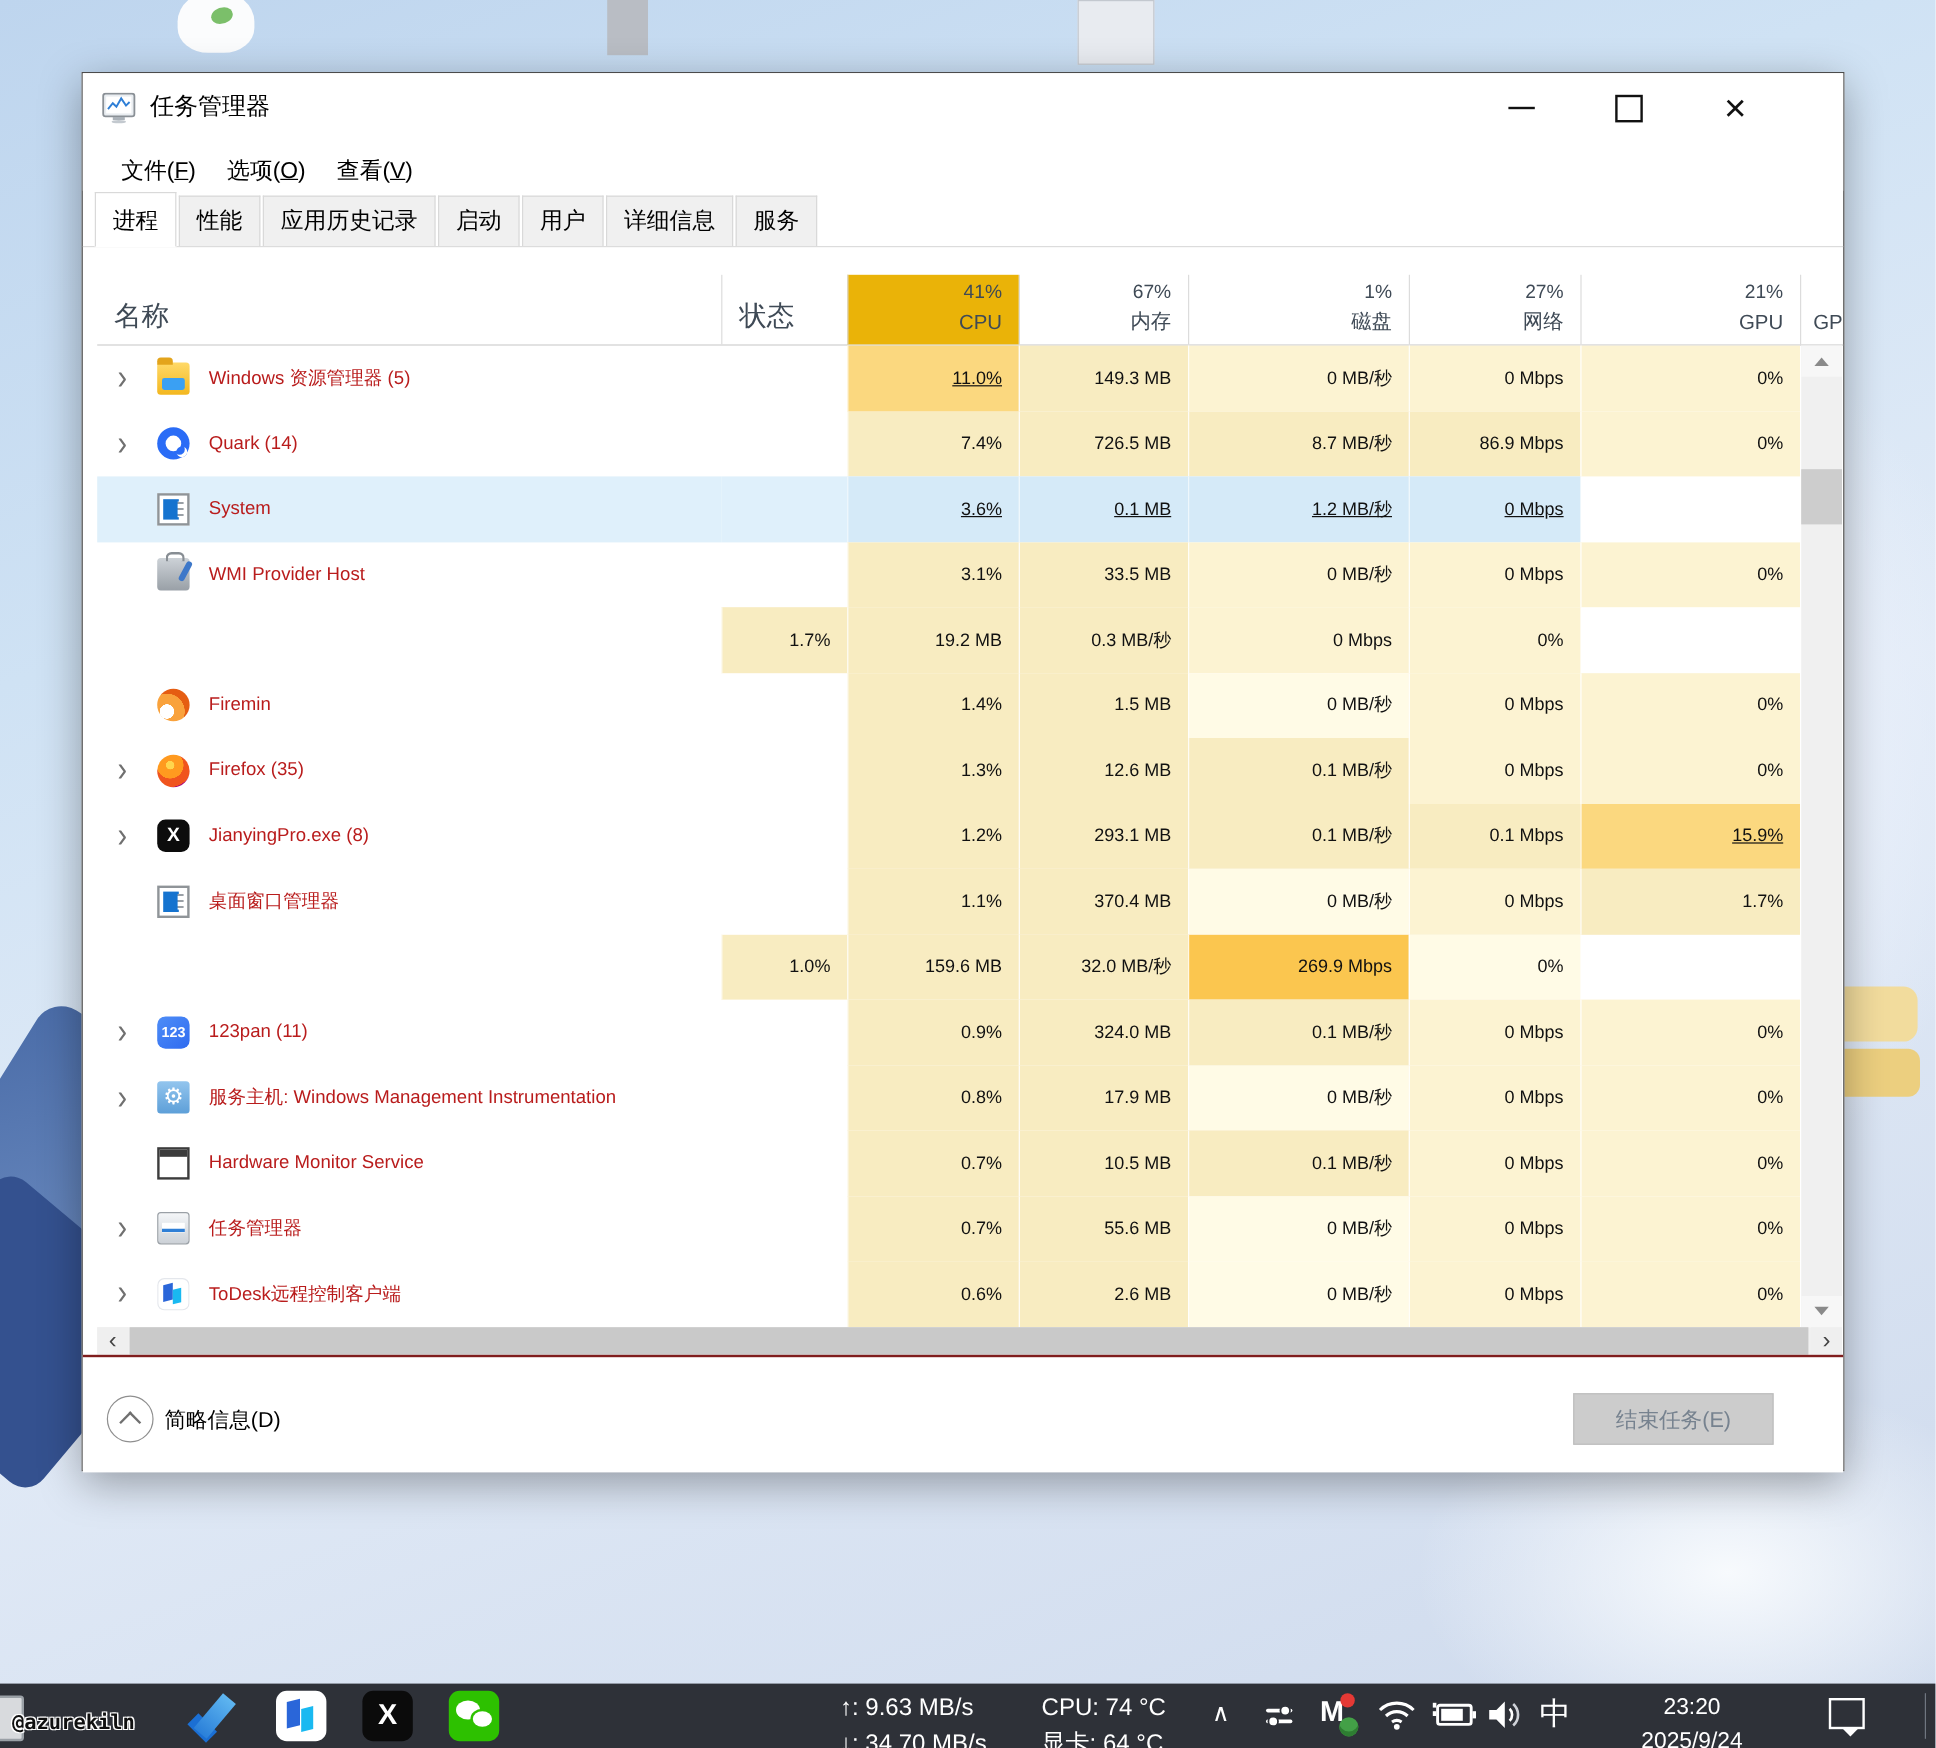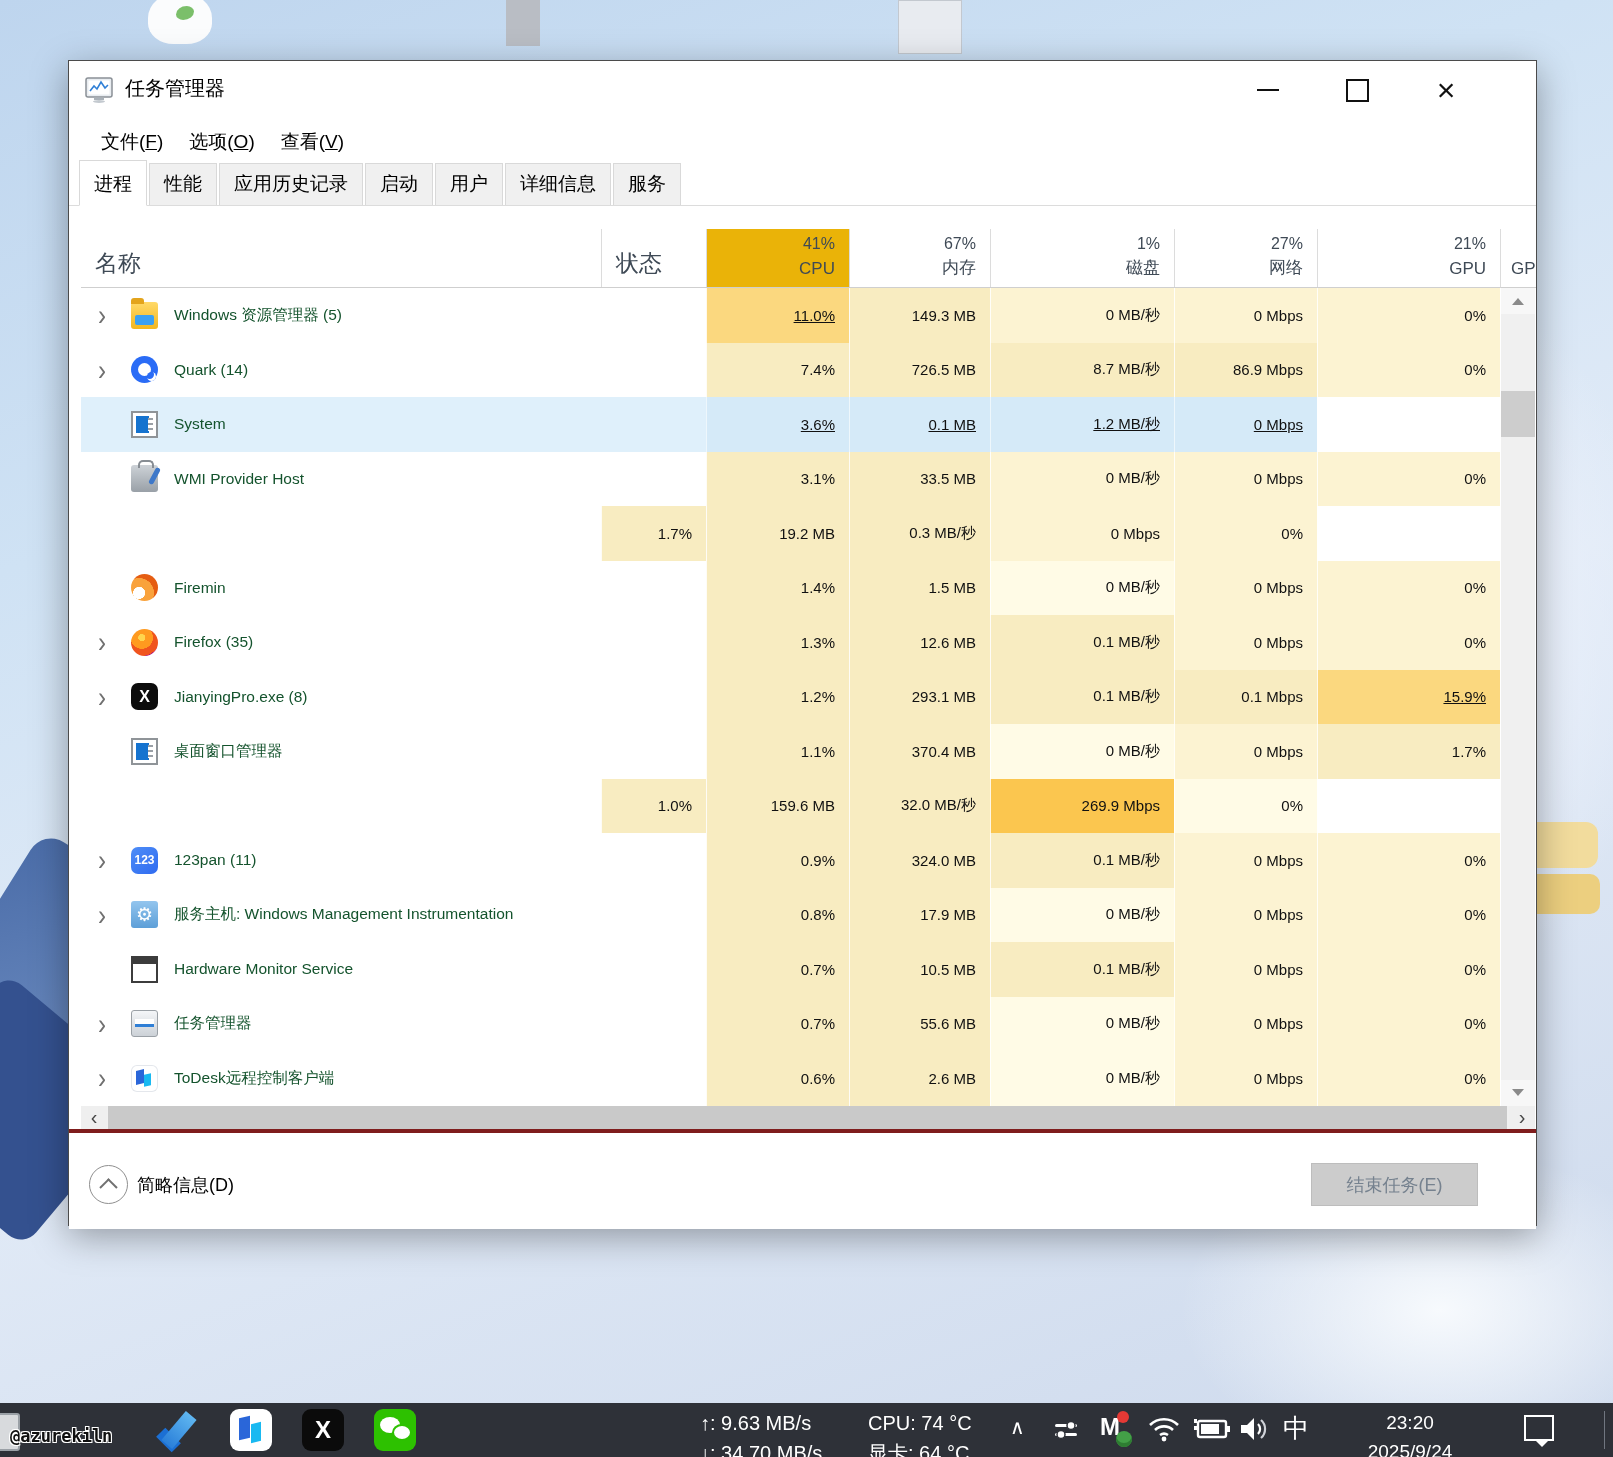--- a/index.html
+++ b/index.html
@@ -51,21 +51,21 @@
   .hcell .lbl-left{position:absolute;bottom:8px;left:14px;font-size:23px;}
   .hcell.sorted{background:#eab308;}
   .gp-partial{position:absolute;left:1431px;top:168px;width:36px;height:59px;border-left:1px solid #dcdcdc;box-sizing:border-box;border-bottom:1px solid #cfcfcf;overflow:hidden;}
   .gp-partial span{position:absolute;bottom:8px;left:10px;font-size:17px;color:#3f4a56;white-space:nowrap;}
 
   .tbody{position:absolute;left:12px;top:227px;width:1419px;}
   .prow{height:54.5px;}
   .prow .cell{display:flex;align-items:center;box-sizing:border-box;height:54.5px;}
   .name-cell{padding-left:6px;}
   .chev{width:30px;text-align:center;color:#707070;font-size:24px;line-height:24px;flex:none;transform:scaleY(1.25);}
-  .pname{margin-left:16px;font-size:15.5px;color:#14532d;white-space:nowrap;}
+  .pname{margin-left:16px;font-size:15.5px;color:#b91c1c;white-space:nowrap;}
   .val{justify-content:flex-end;padding-right:14px;font-size:15px;color:#111;border-left:1px solid rgba(255,255,255,.85);}
   .h0{background:var(--h0);} .h1{background:var(--h1);} .h2{background:var(--h2);} .h3{background:var(--h3);text-decoration:underline;} .h4{background:var(--h4);}
   .prow.sel .cell{background:var(--selname);}
   .prow.sel .val{background:var(--sel);border-left-color:rgba(255,255,255,.6);text-decoration:underline;}
 
   
   .picon{width:27px;height:27px;position:relative;flex:none;margin-left:14px;display:flex;align-items:center;justify-content:center;}
   .icon-folder{background:linear-gradient(#ffd968,#f3b71f);border-radius:3px;}
   .icon-folder::before{content:"";position:absolute;top:-4px;left:0;width:13px;height:6px;background:#e3a41c;border-radius:3px 3px 0 0;}
   .icon-folder::after{content:"";position:absolute;left:4px;right:4px;bottom:4px;height:10px;background:#3aa0f3;border-radius:2px;}
@@ -100,21 +100,21 @@
   .vscroll .arr.up{top:0;} .vscroll .arr.down{bottom:0;}
   .tri-up{width:0;height:0;border-left:6px solid transparent;border-right:6px solid transparent;border-bottom:7px solid #8a8a8a;}
   .tri-down{width:0;height:0;border-left:6px solid transparent;border-right:6px solid transparent;border-top:7px solid #8a8a8a;}
   .vthumb{position:absolute;left:0;top:103px;width:34px;height:46px;background:#cdcdcd;}
   .hscroll{position:absolute;left:12px;top:1044.5px;width:1454px;height:23px;background:#f0f0f0;}
   .hscroll .arr{position:absolute;top:0;width:26px;height:23px;background:#efefef;display:flex;align-items:center;justify-content:center;color:#444;font-size:20px;line-height:20px;}
   .hscroll .arr.left{left:0;} .hscroll .arr.right{right:0;}
   .hthumb{position:absolute;left:27px;top:0;height:23px;width:1399px;background:#c9c9c9;}
 
   
-  .tm-footer{position:absolute;left:0;right:0;top:1068px;height:96px;border-top:4px solid #7f1d1d;background:#fff;}
+  .tm-footer{position:absolute;left:0;right:0;top:1068px;height:96px;border-top:2px solid #7f1d1d;background:#fff;}
   .toggle-circle{position:absolute;left:20px;top:32px;width:37px;height:37px;border:1px solid #8f8f8f;border-radius:50%;display:flex;align-items:center;justify-content:center;}
   .toggle-chev{width:11px;height:11px;border-left:2px solid #707070;border-top:2px solid #707070;transform:rotate(45deg) translate(2px,2px);}
   .toggle-label{position:absolute;left:68px;top:40px;font-size:18px;color:#000;}
   .endtask-btn{position:absolute;left:1242px;top:30px;width:167px;height:43px;background:#cccccc;border:1px solid #bdbdbd;box-sizing:border-box;color:#76828f;font-size:18px;display:flex;align-items:center;justify-content:center;}
 
   
   .taskbar{position:absolute;left:0;top:1403px;width:1613px;height:54px;background:#2e3138;z-index:5;}
   .tb-icon{position:absolute;top:6px;width:42px;height:42px;border-radius:9px;}
   .tb-partial{left:-8px;top:10px;width:24px;height:34px;background:#d8dadd;border:2px solid #9aa0a6;border-radius:3px;position:absolute;}
   .icon-bluecheck{background:transparent;}

